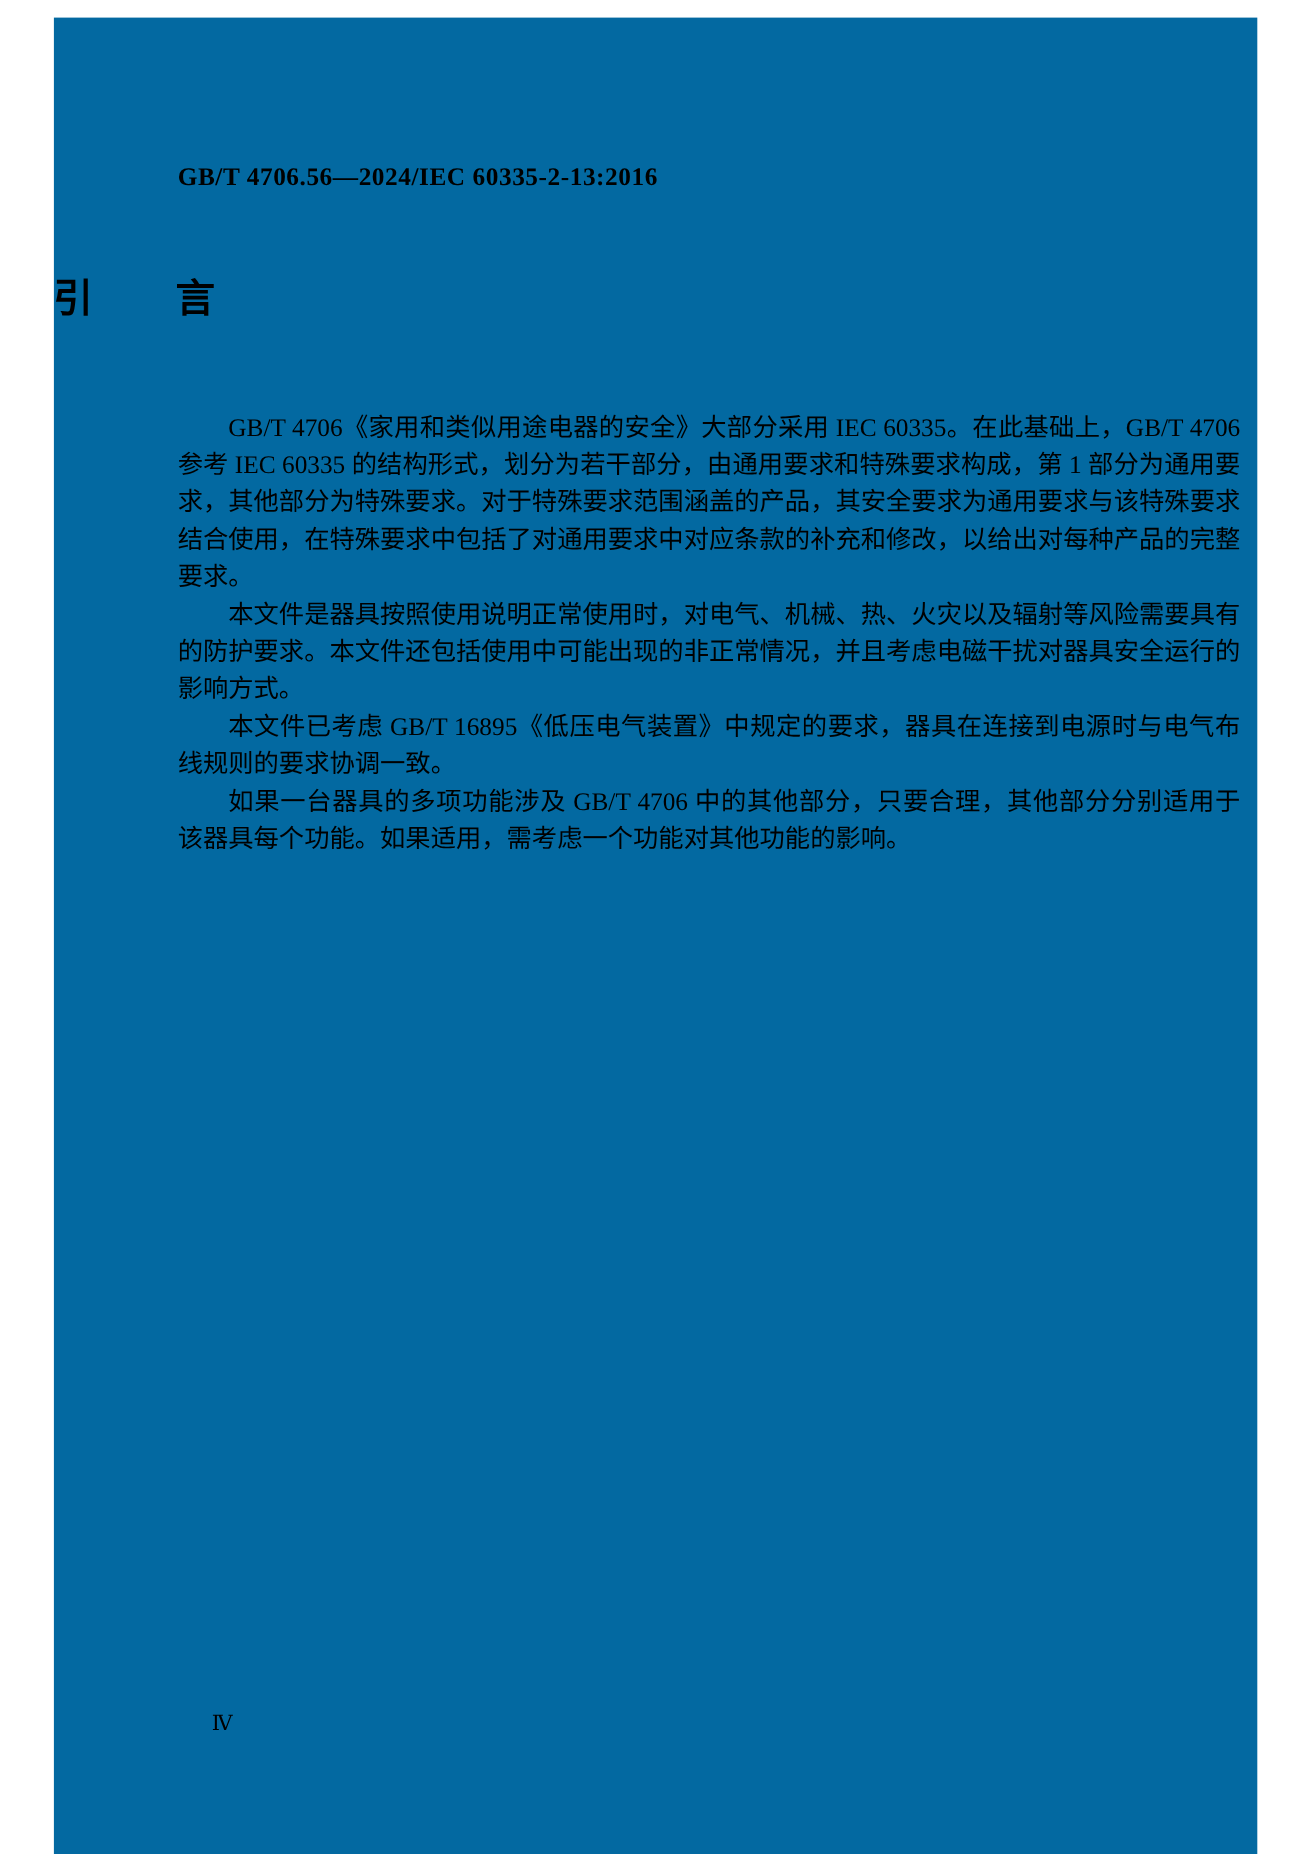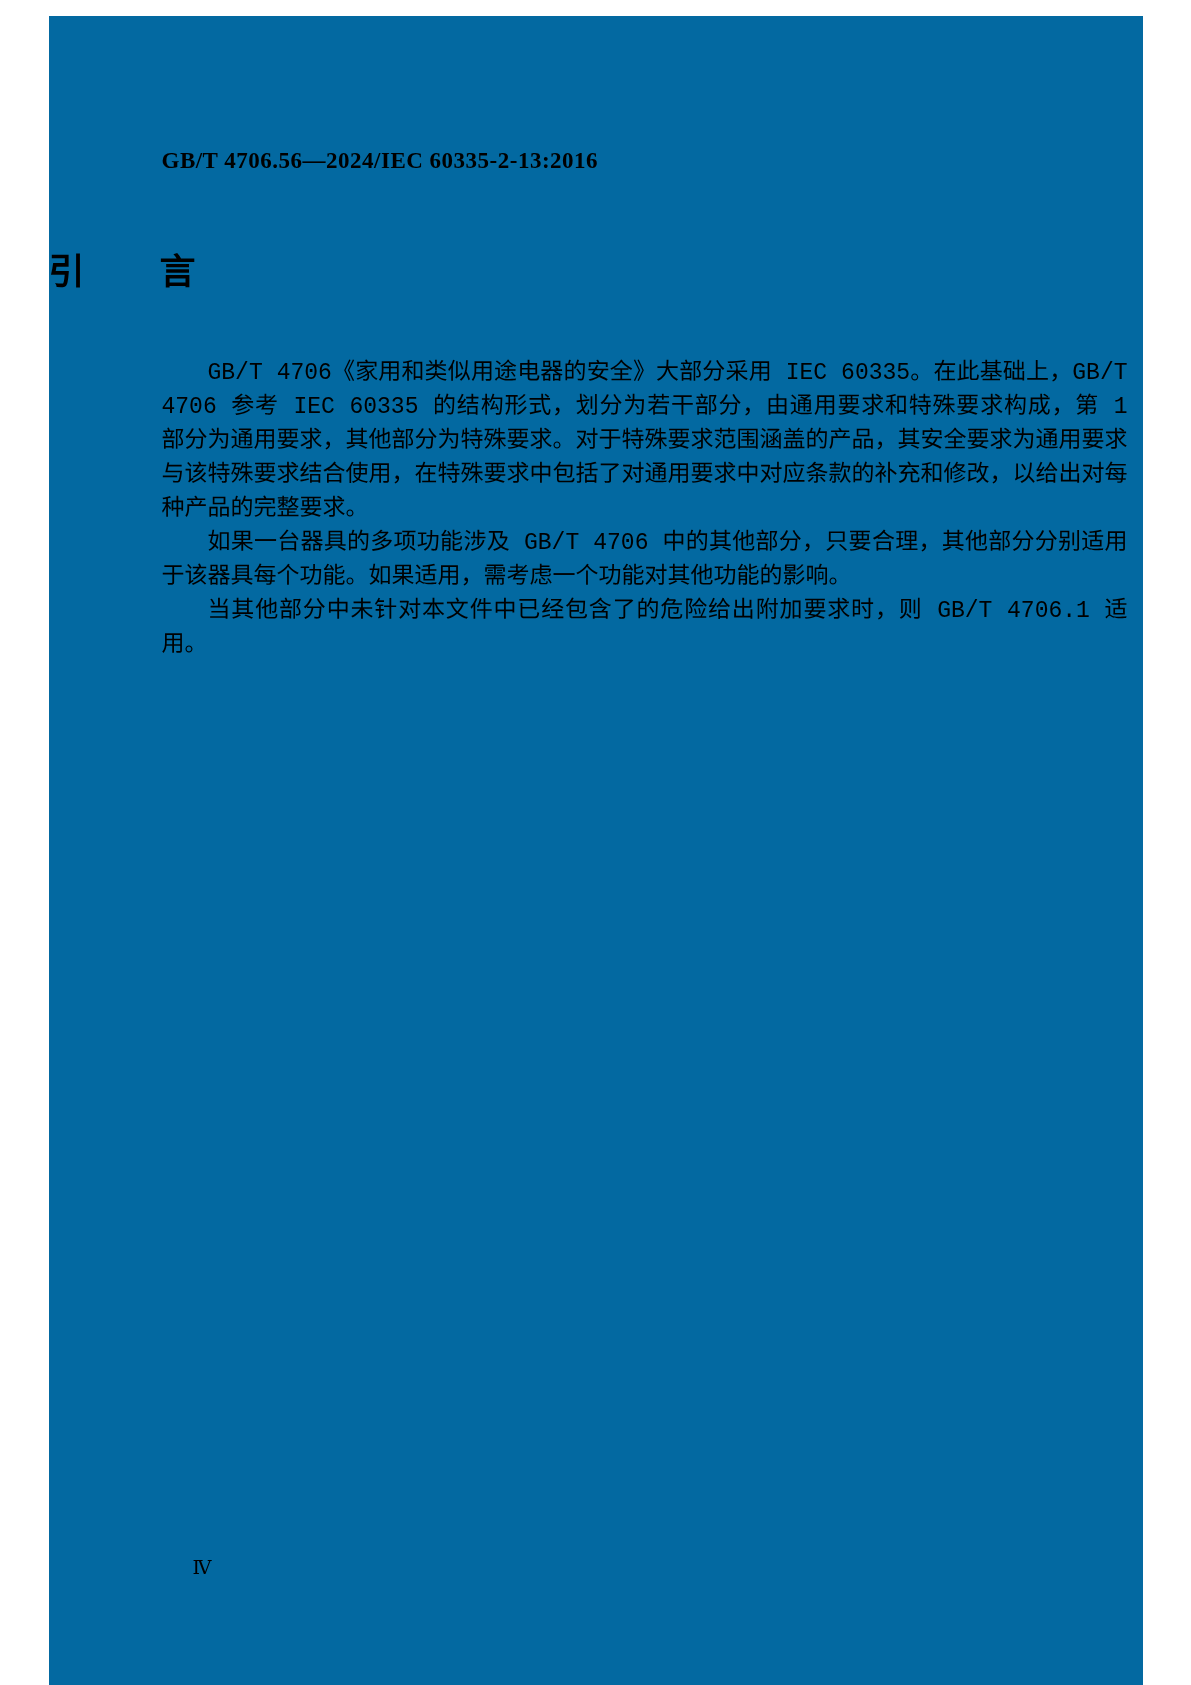--- a/index.html
+++ b/index.html
@@ -33,23 +33,23 @@
     width: 100%;
     text-align: left;
     font-family: "Liberation Sans", "DejaVu Sans", sans-serif;
     font-weight: 600;
     font-size: 36px;
     letter-spacing: 1px;
   }
   .doc-body {
     position: absolute;
     left: 113px;
-    top: 340px;
+    top: 356px;
     width: 966px;
-    font-family: Liberation Mono, monospace;
+    font-family: Liberation Serif, serif;
     font-size: 23px;
     line-height: 34px;
     text-align: justify;
   }
   .doc-body p.para {
     text-indent: 2em;
     margin: 0;
   }
   .doc-footer {
     position: absolute;
@@ -63,19 +63,20 @@
 <body>
 
 <div class="page">
 
   <div class="doc-header">GB/T 4706.56—2024/IEC 60335-2-13:2016</div>
 
   <h1 class="doc-title">引　　言</h1>
 
   <div class="doc-body">
       <p class="para">GB/T 4706《家用和类似用途电器的安全》大部分采用 IEC 60335。在此基础上，GB/T 4706 参考 IEC 60335 的结构形式，划分为若干部分，由通用要求和特殊要求构成，第 1 部分为通用要求，其他部分为特殊要求。对于特殊要求范围涵盖的产品，其安全要求为通用要求与该特殊要求结合使用，在特殊要求中包括了对通用要求中对应条款的补充和修改，以给出对每种产品的完整要求。</p>
+      <p class="para">本文件是器具按照使用说明正常使用时，对电气、机械、热、火灾以及辐射等风险需要具有的防护要求。本文件还包括使用中可能出现的非正常情况，并且考虑电磁干扰对器具安全运行的影响方式。</p>
+      <p class="para">本文件已考虑 GB/T 16895《低压电气装置》中规定的要求，器具在连接到电源时与电气布线规则的要求协调一致。</p>
       <p class="para">如果一台器具的多项功能涉及 GB/T 4706 中的其他部分，只要合理，其他部分分别适用于该器具每个功能。如果适用，需考虑一个功能对其他功能的影响。</p>
-      <p class="para">当其他部分中未针对本文件中已经包含了的危险给出附加要求时，则 GB/T 4706.1 适用。</p>
     </div>
 
   <div class="doc-footer">Ⅳ</div>
 
 </div>
 
 </body></html>

